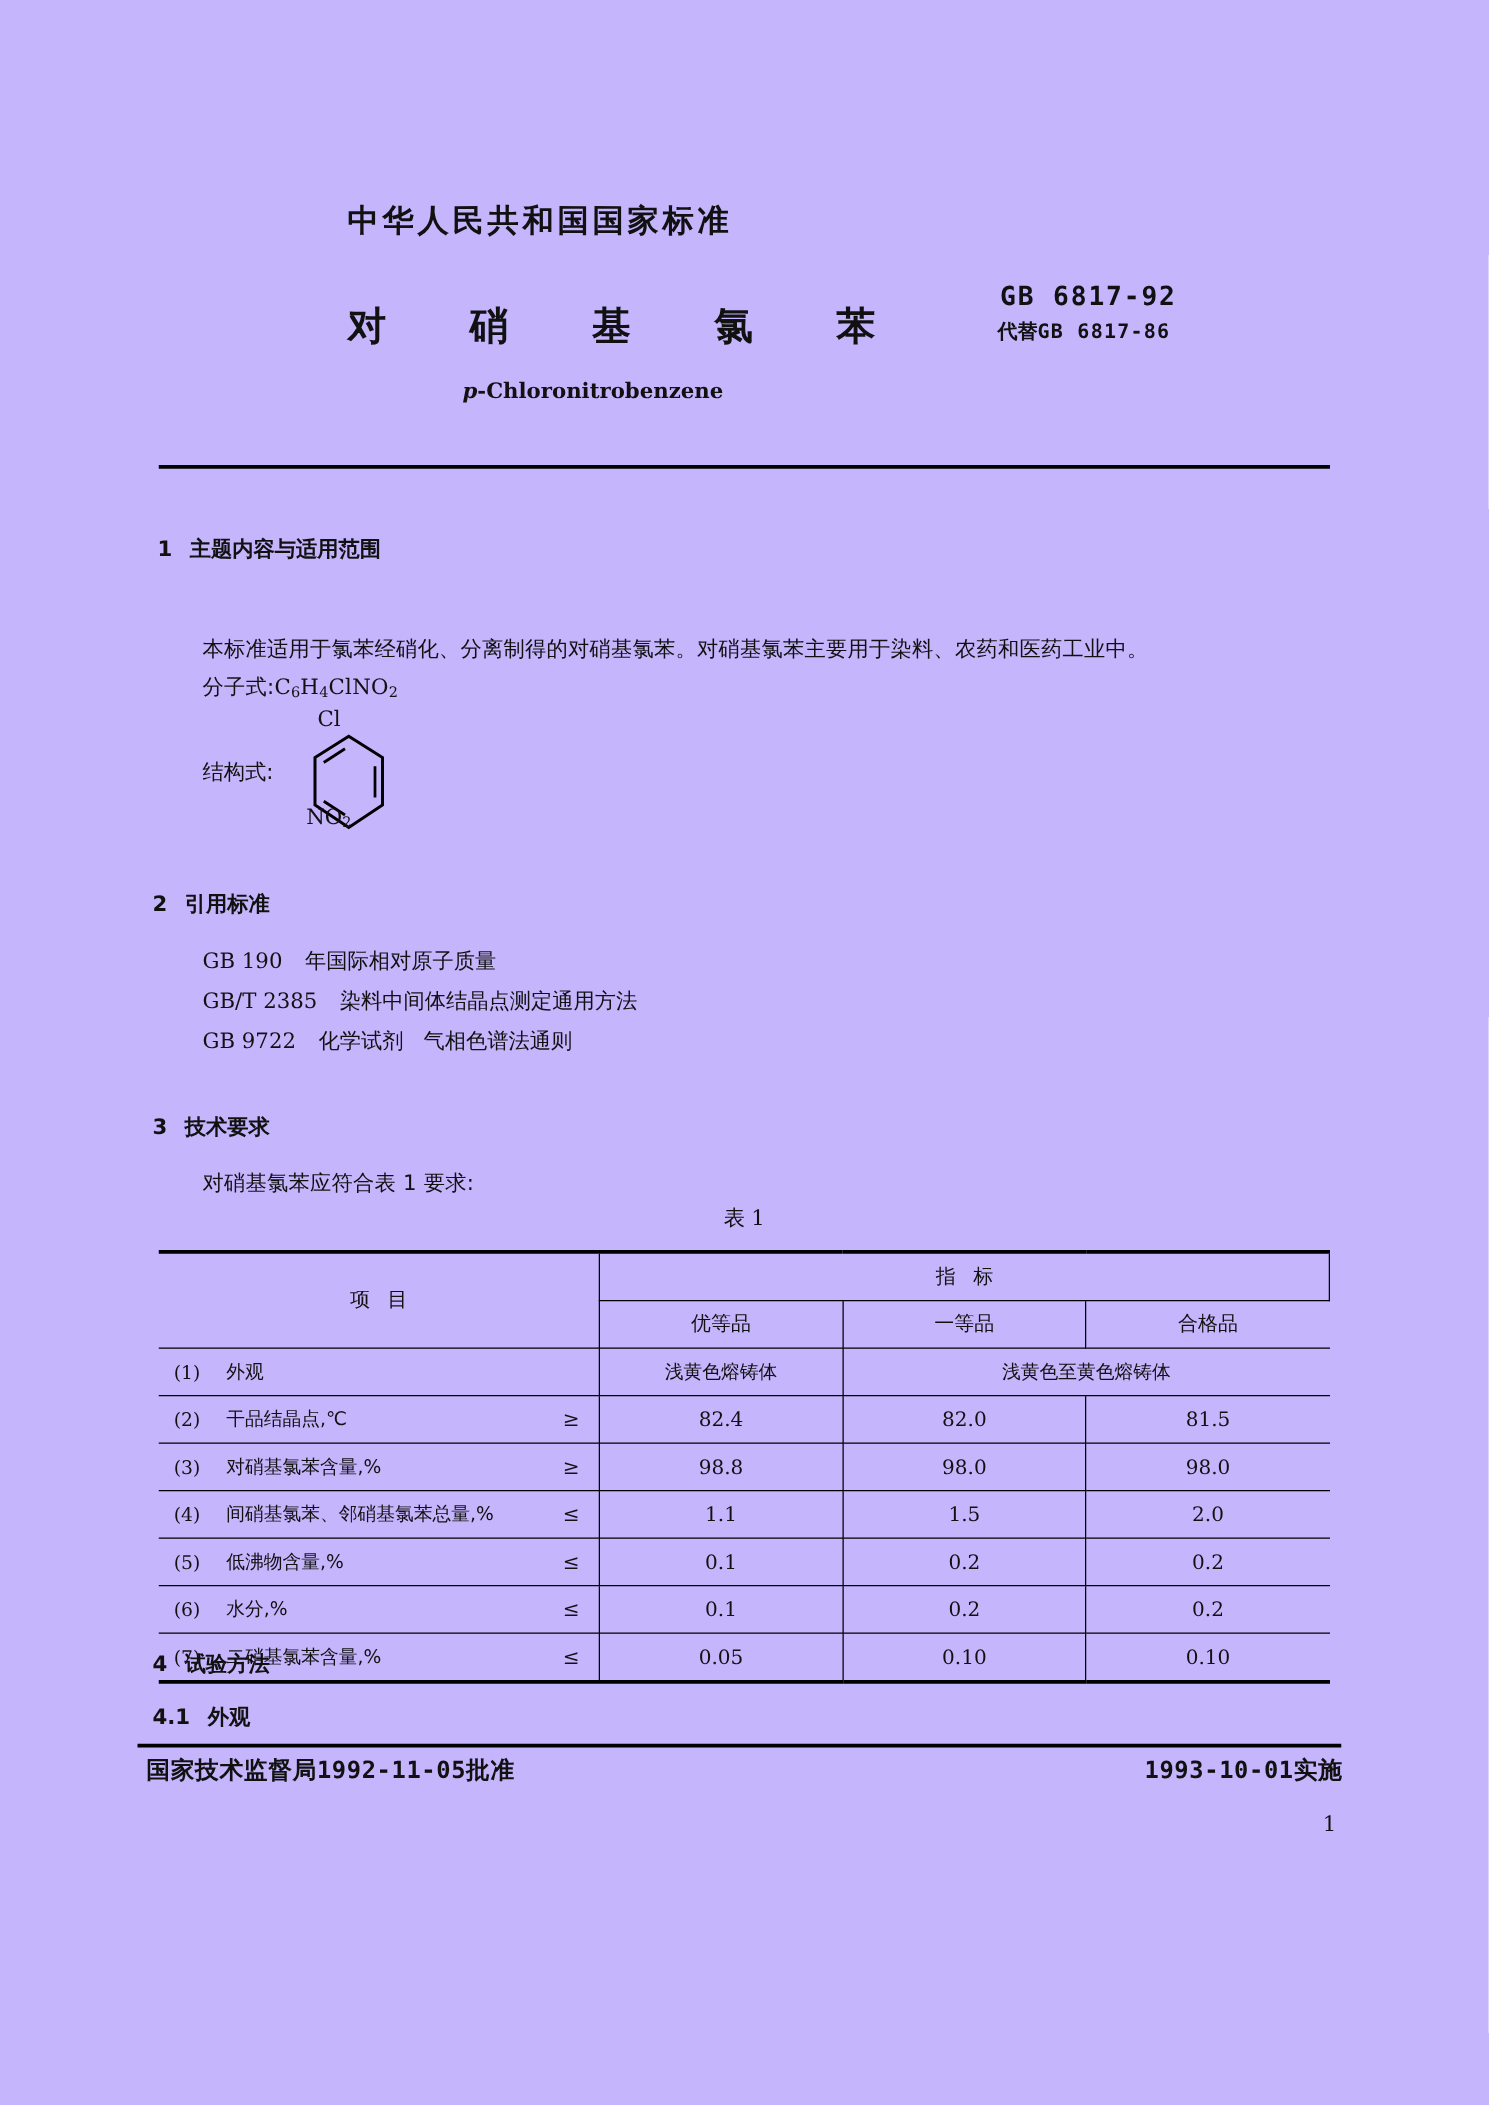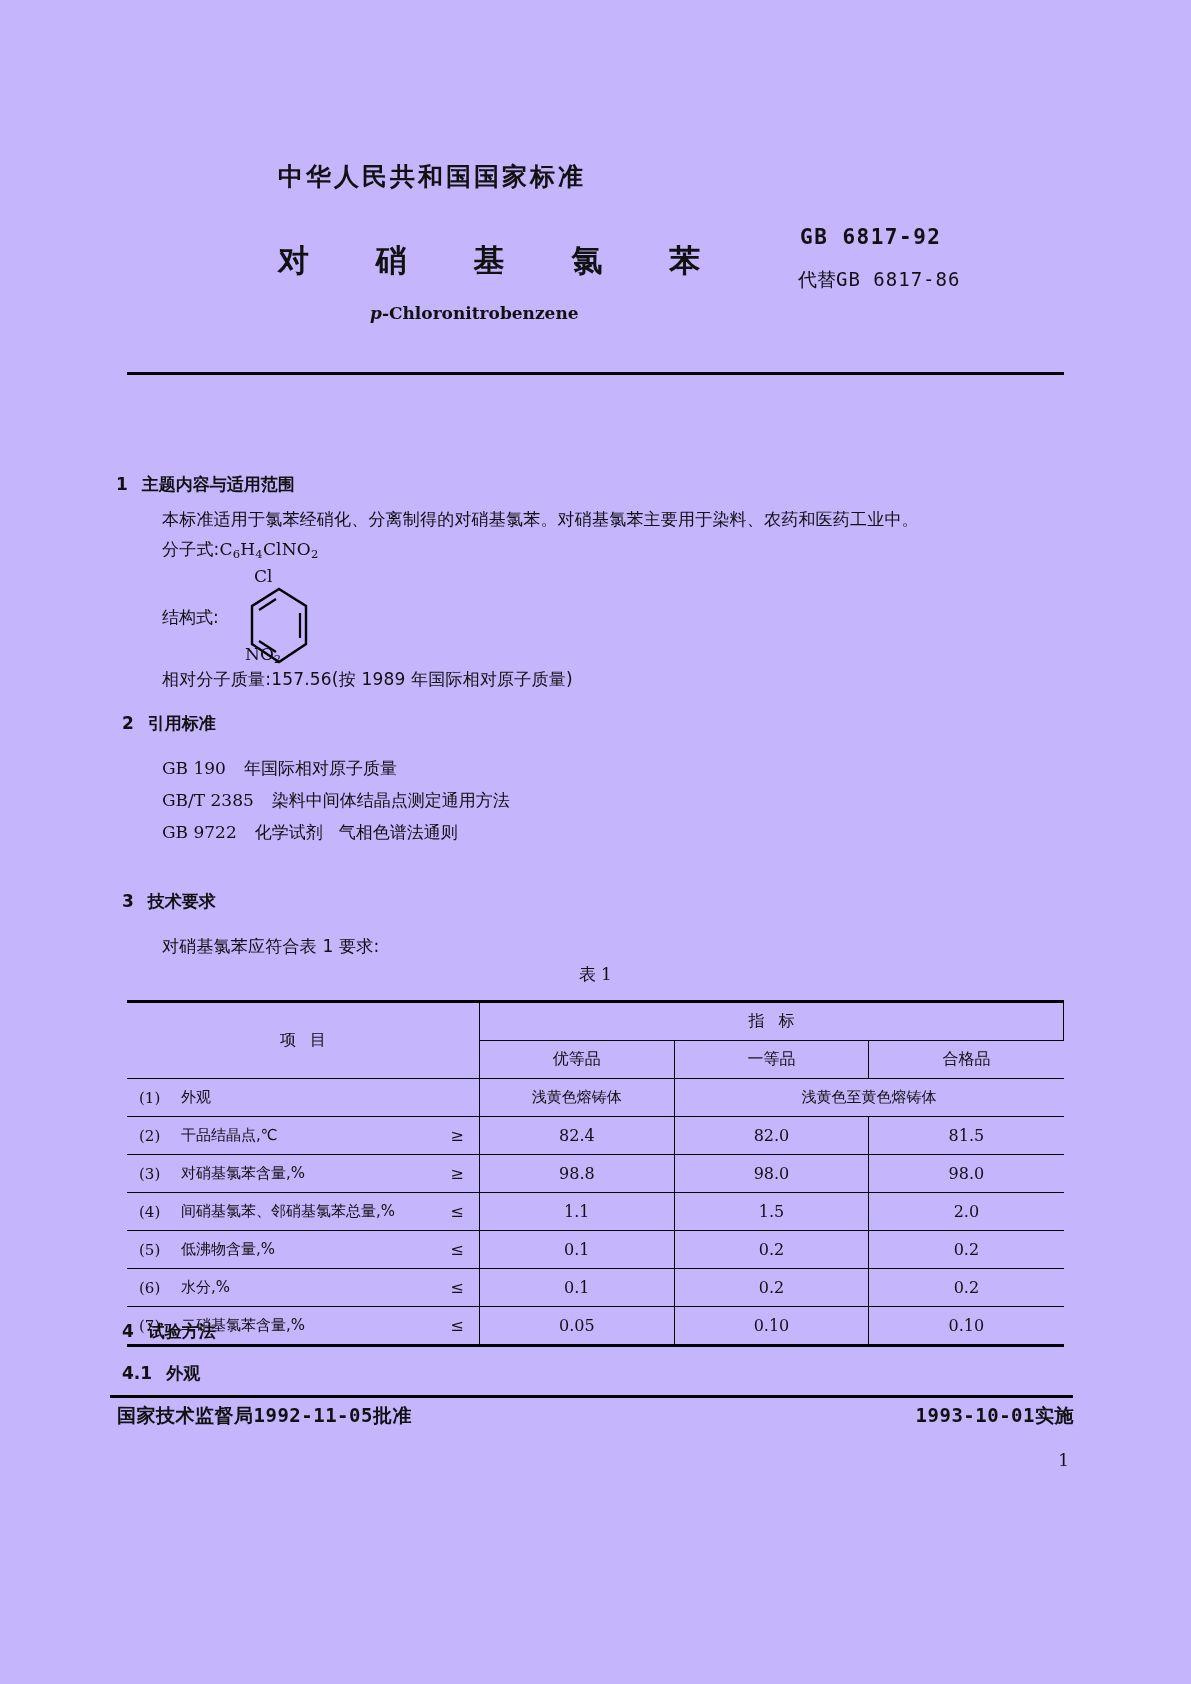--- a/index.html
+++ b/index.html
@@ -55,25 +55,24 @@
     font-weight: bold;
     font-size: 31px;
     letter-spacing: 28px;
     white-space: nowrap;
   }
   .replaces {
     position: absolute;
     left: 798px;
     top: 255px;
     font-family: "DejaVu Sans Mono", "Liberation Mono", monospace;
-    font-size: 19px;
-    font-weight: normal;
+    font-size: 16px;
+    font-weight: bold;
     letter-spacing: 1px;
     white-space: nowrap;
-    margin-top: 12px;
   }
   .replaces .cn {
     font-family: "DejaVu Sans", "Liberation Sans", sans-serif;
     letter-spacing: 0;
   }
   .en-title {
     position: absolute;
     left: 370px;
     top: 303px;
     font-family: "DejaVu Serif", "Liberation Serif", serif;
@@ -274,21 +273,21 @@
 
     <div class="doc-title">对 硝 基 氯 苯</div>
 
     <div class="replaces"><span class="cn">代替</span><span>GB 6817-86</span></div>
 
     <div class="en-title"><i>p</i><span>-Chloronitrobenzene</span></div>
   </div>
 
   <div class="rule-top"></div>
 
-  <div class="sec-h" style="left:116px; top:428px;margin-top:45px;">
+  <div class="sec-h" style="left:126px; top:428px;">
     <span class="num">1</span><span>主题内容与适用范围</span>
   </div>
 
 
   <div class="para" style="left:162px; top:508px;">本标准适用于氯苯经硝化、分离制得的对硝基氯苯。对硝基氯苯主要用于染料、农药和医药工业中。</div>
 
   <div class="para" style="left:162px; top:538px;">
     <span>分子式:</span><span class="serif">C<sub>6</sub>H<sub>4</sub>ClNO<sub>2</sub></span>
   </div>
 
@@ -300,21 +299,20 @@
     <svg class="ring-svg" width="70" height="80" viewBox="0 0 70 80">
       <polygon points="35,3 62,20 62,58 35,76 8,58 8,20" fill="none" stroke="#000" stroke-width="2.4"></polygon>
       <line x1="15" y1="24" x2="32" y2="13" stroke="#000" stroke-width="2.2"></line>
       <line x1="56" y1="27" x2="56" y2="52" stroke="#000" stroke-width="2.2"></line>
       <line x1="15" y1="55" x2="32" y2="66" stroke="#000" stroke-width="2.2"></line>
     </svg>
 
     <div class="struct-atom atom-no2">NO<sub>2</sub></div>
   </div>
 
-  <div class="para" style="left:162px; top:668px;">相对分子质量:157.56(按 1989 年国际相对原子质量)</div>
 
   <div class="sec-h" style="left:122px; top:712px;">
     <span class="num">2</span><span>引用标准</span>
   </div>
 
   <div class="ref-line" style="top:757px;">
     <span class="code">GB 190</span><span class="name">年国际相对原子质量</span>
   </div>
   <div class="ref-line" style="top:789px;">
     <span class="code">GB/T 2385</span><span class="name">染料中间体结晶点测定通用方法</span>

